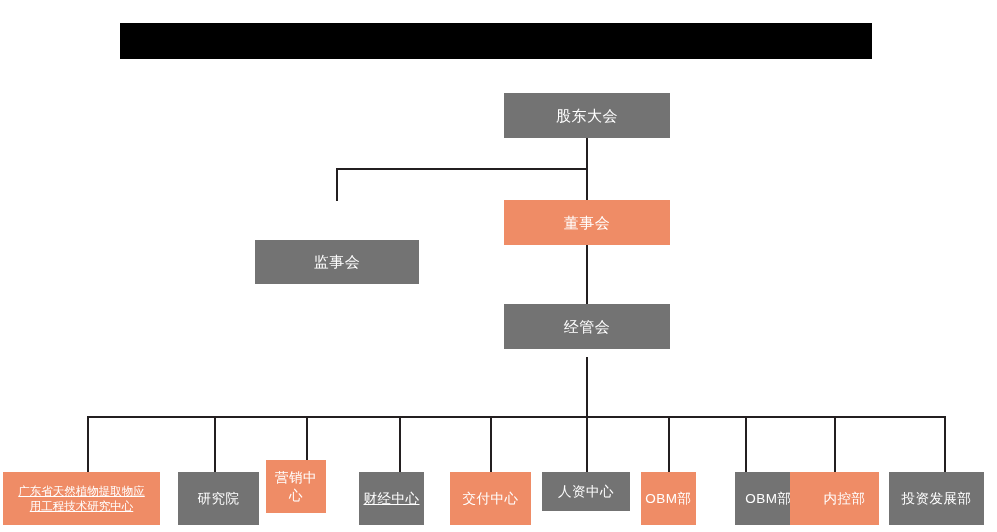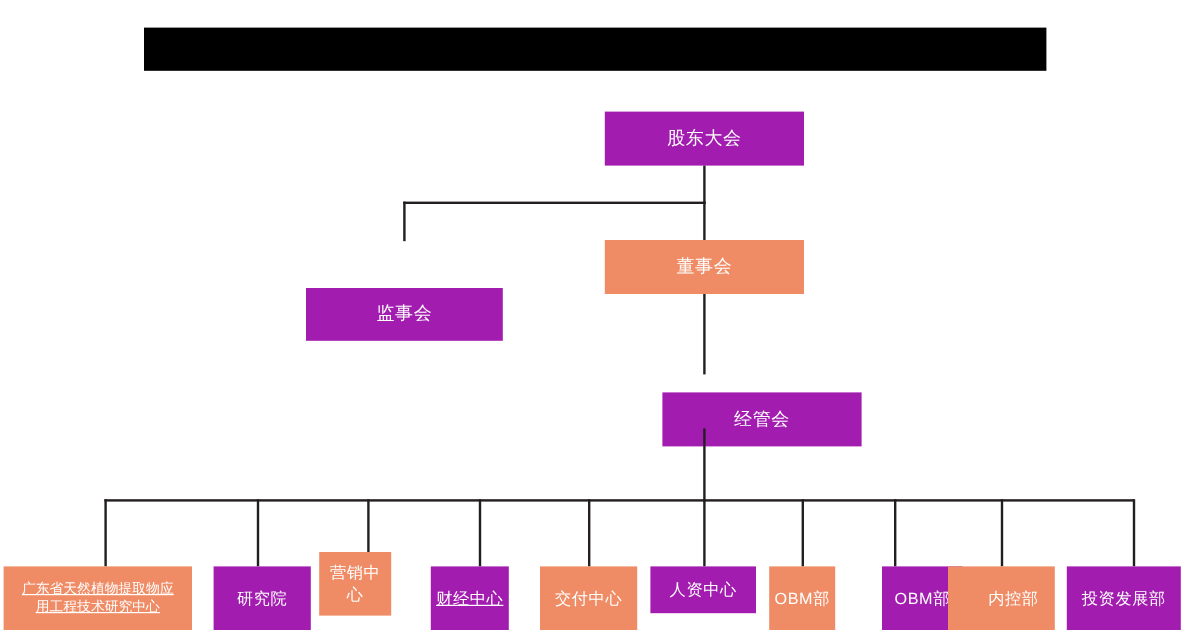--- a/index.html
+++ b/index.html
@@ -33,21 +33,21 @@
     align-items: center;
     justify-content: center;
     text-align: center;
     color: #ffffff;
     box-sizing: border-box;
     line-height: 1.28;
     letter-spacing: 0.5px;
     font-weight: 500;
     padding: 2px 4px;
   }
-  .node.dark  { background: #a21caf; }
+  .node.dark  { background: #737373; }
   .node.light { background: #ef8c66; }
 
   .node .label {
     display: block;
     width: 100%;
     white-space: pre-line;
   }
 
   
   .tier-top    { font-size: 15px; }
@@ -86,21 +86,21 @@
   <div class="node dark tier-second" style="left:255px; top:200px; width:164px; height:44px;margin-top:40px;">
     <span class="label">监事会</span>
   </div>
 
   <div class="node light tier-second" style="left:504px; top:200px; width:166px; height:45px;">
     <span class="label">董事会</span>
   </div>
 
   <div class="line vline" style="left:586px; top:245px; width:2px; height:67px;"></div>
 
-  <div class="node dark tier-third" style="left:504px; top:327px; width:166px; height:45px;margin-left:48px;">
+  <div class="node dark tier-third" style="left:504px; top:304px; width:166px; height:45px;">
     <span class="label">经管会</span>
   </div>
 
   <div class="line vline" style="left:586px; top:357px; width:2px; height:61px;"></div>
 
   <div class="line hline" style="left:87px; top:416px; width:858px; height:2px;"></div>
 
   <div class="line vline" style="left:87px;  top:416px; width:2px; height:56px;"></div>
   <div class="line vline" style="left:214px; top:416px; width:2px; height:56px;"></div>
   <div class="line vline" style="left:306px; top:416px; width:2px; height:56px;"></div>

